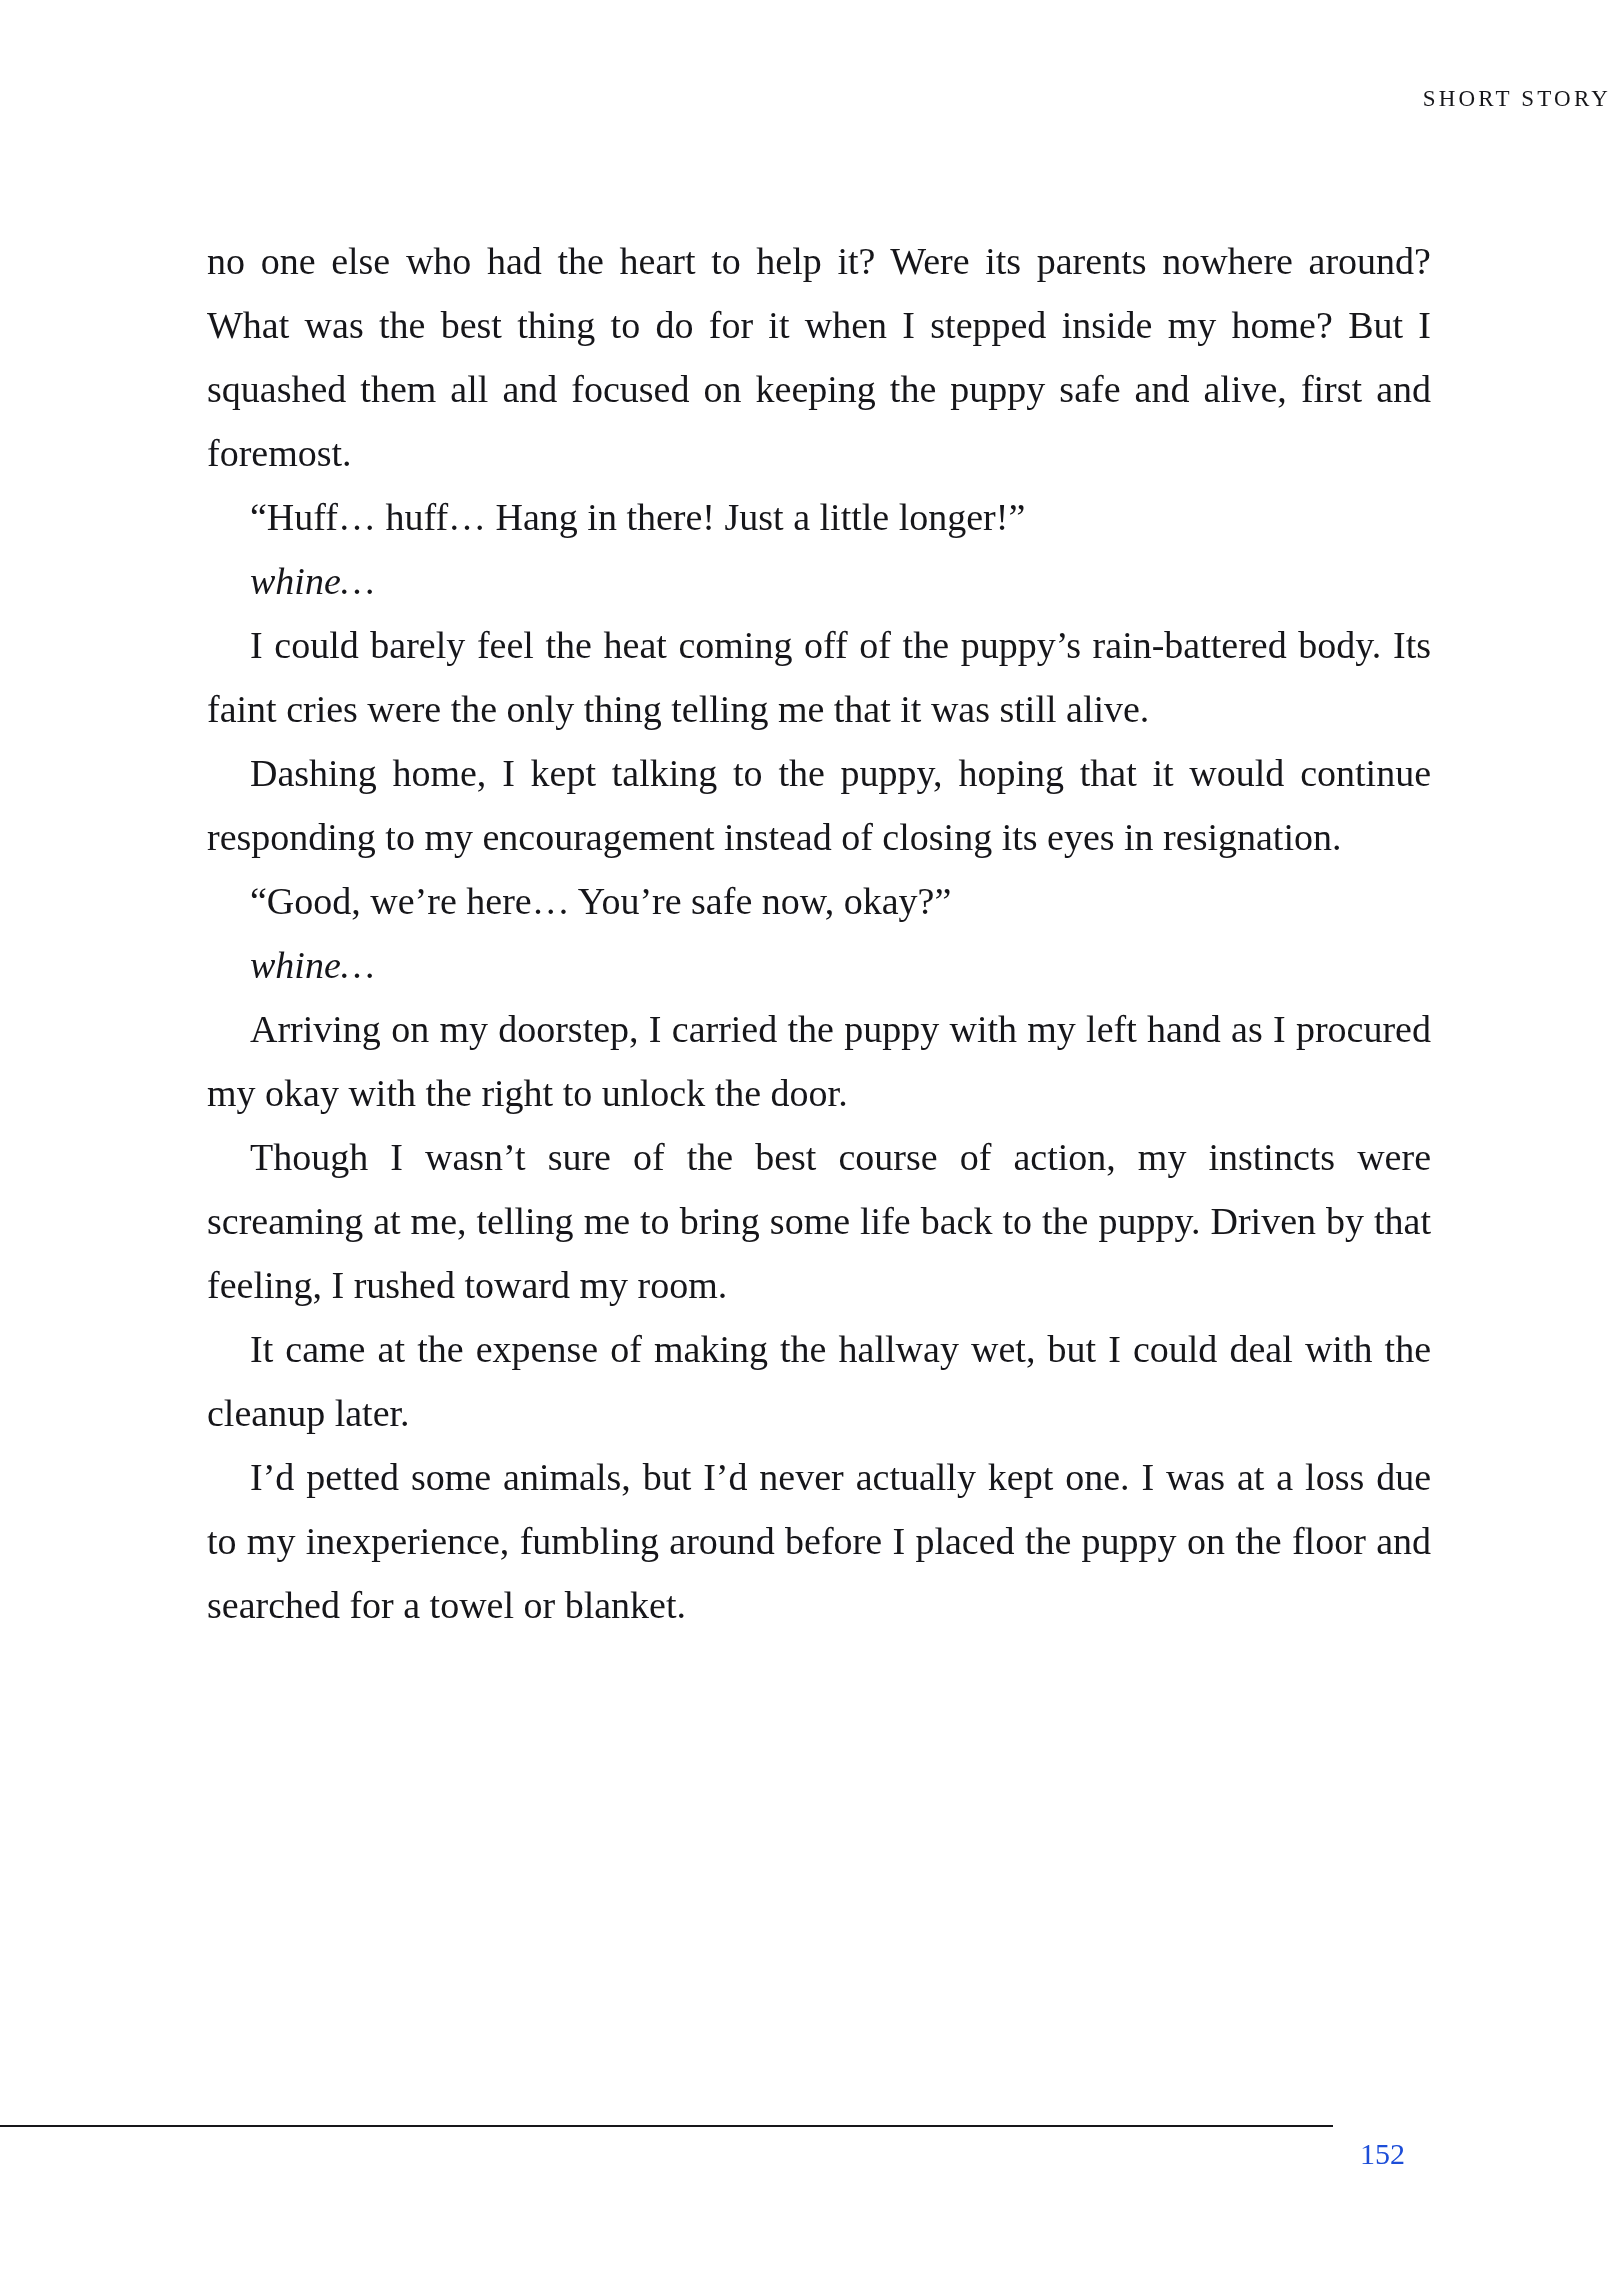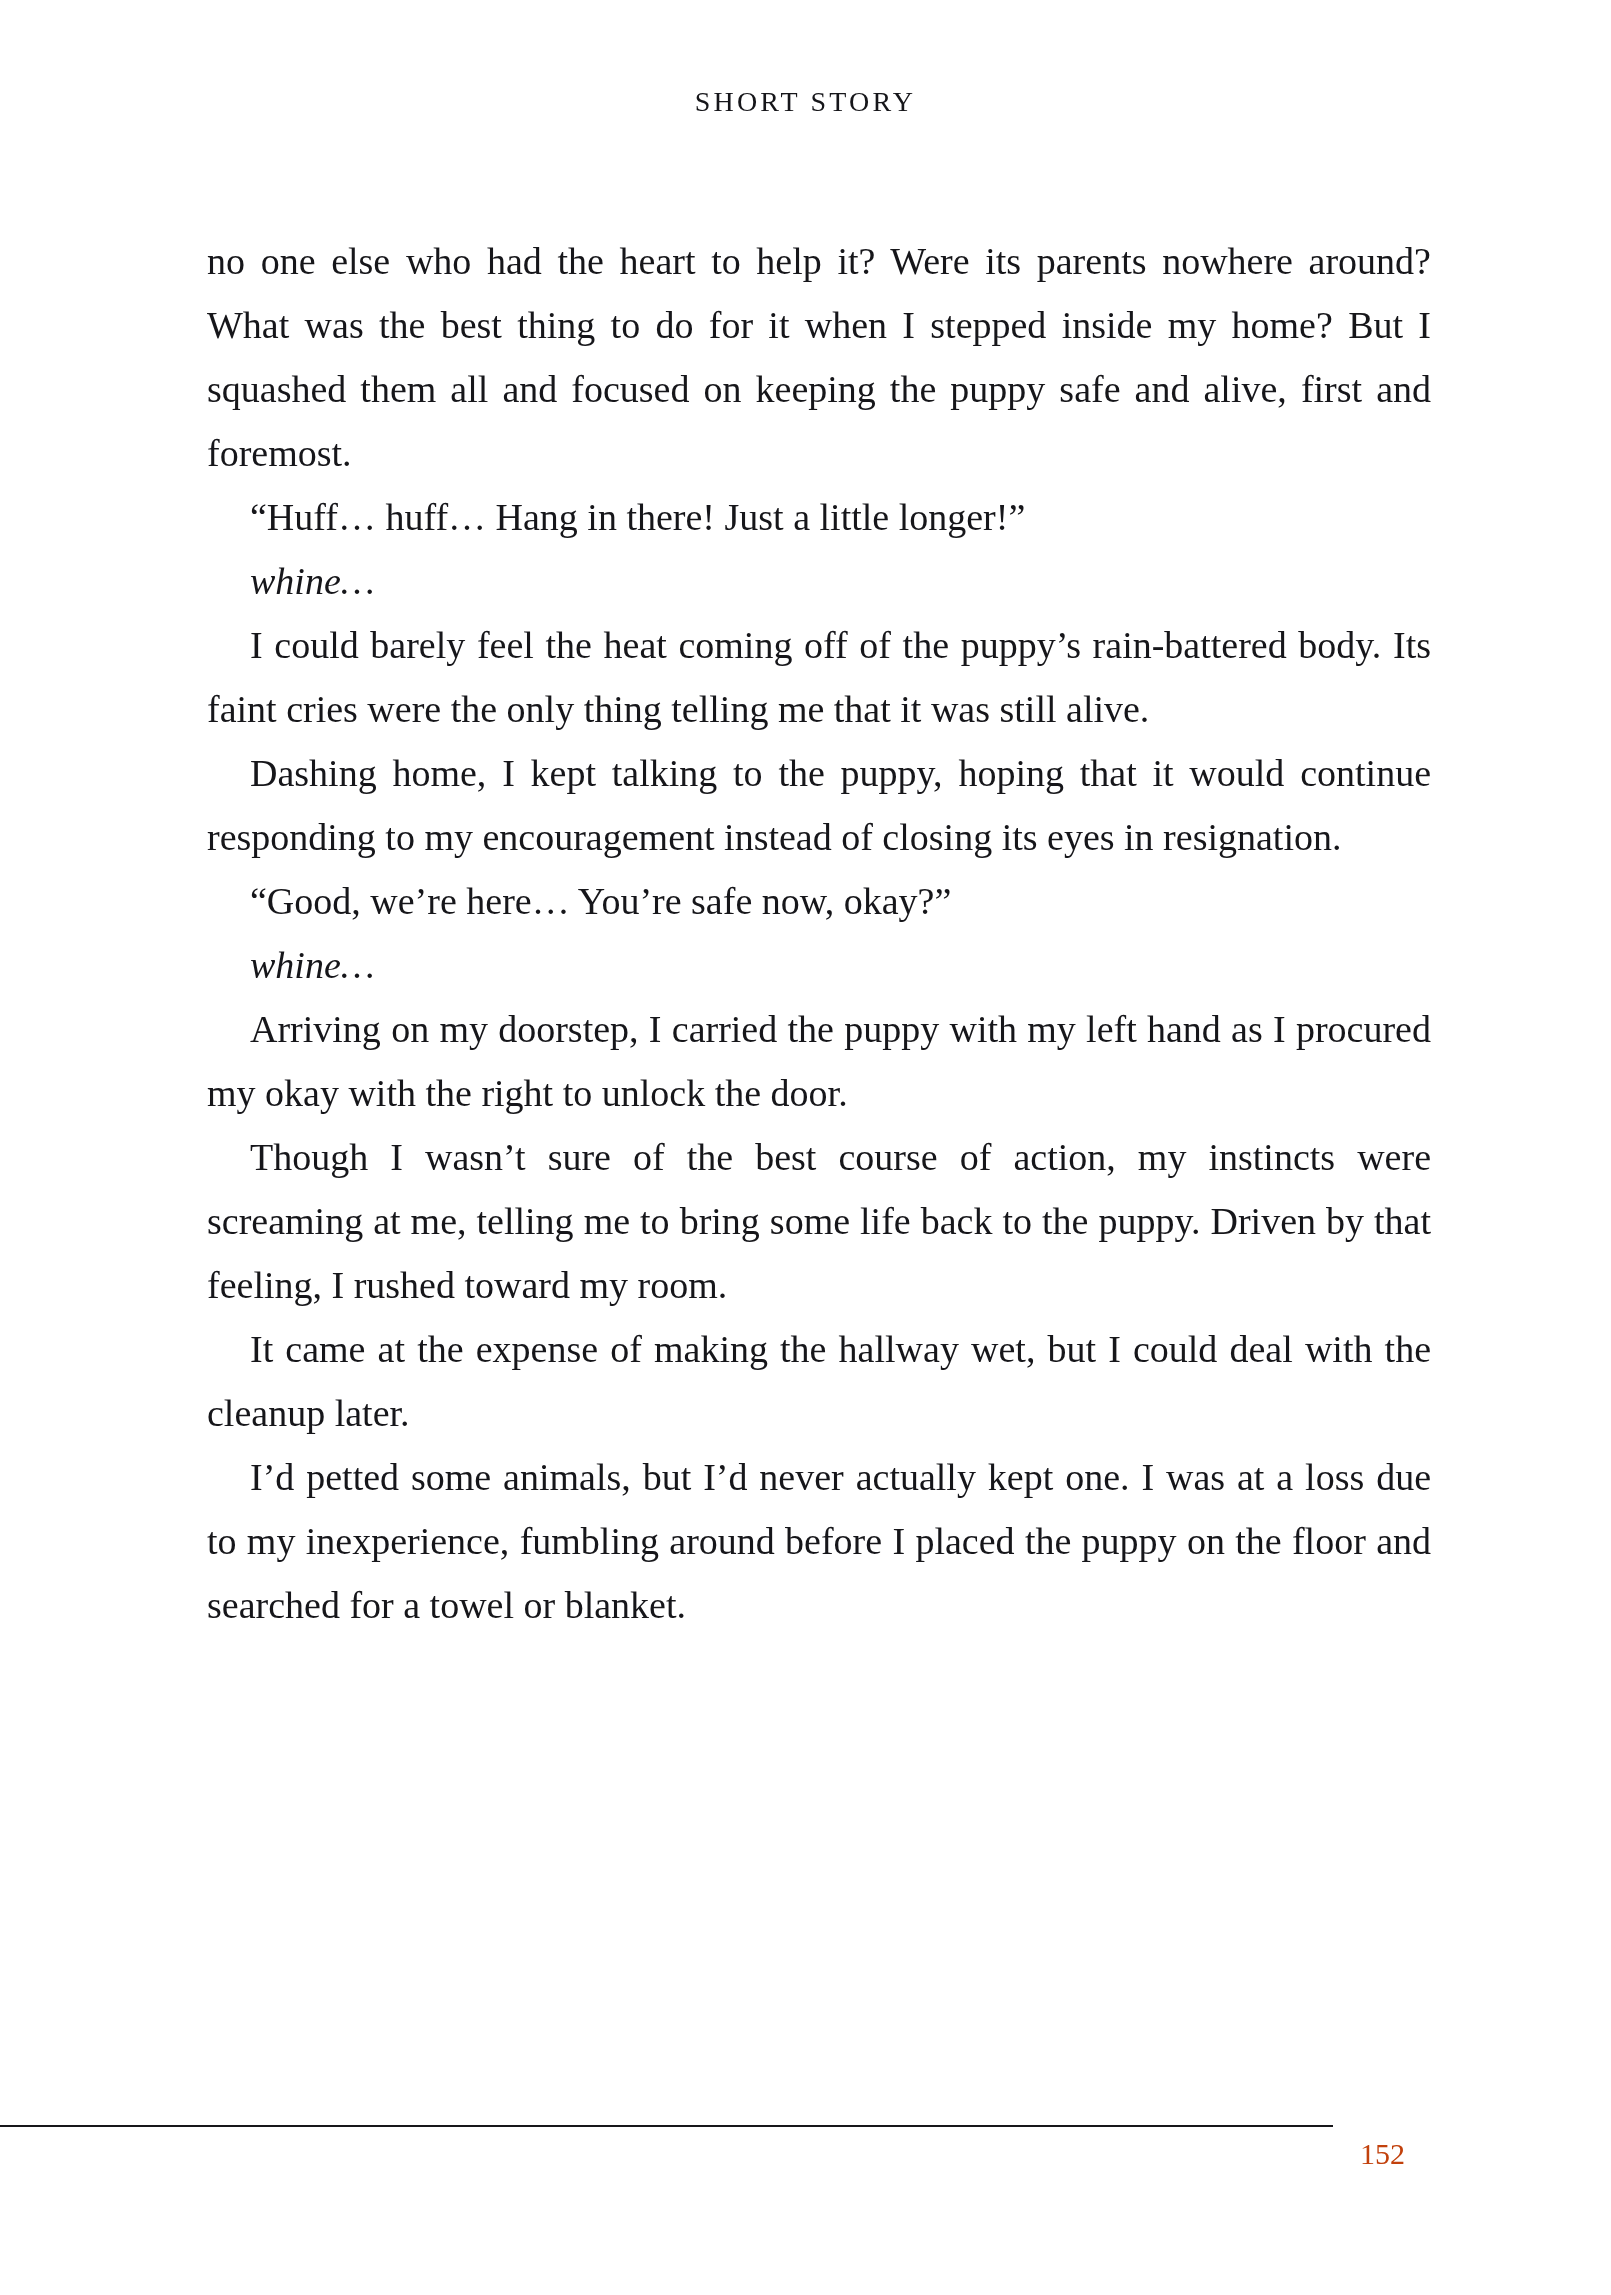--- a/index.html
+++ b/index.html
@@ -19,23 +19,23 @@
     width: 1611px;
     height: 2295px;
     background: #ffffff;
     box-sizing: border-box;
   }
   .running-head {
     position: absolute;
     top: 86px;
     left: 0;
     width: 1611px;
-    text-align: center;
+    text-align: right;
     font-family: "Liberation Serif", serif;
-    font-size: 28px;
+    font-size: 23px;
     letter-spacing: 3.2px;
     font-variant: small-caps;
     text-transform: uppercase;
     color: #16161a;
   }
   .text-block {
     position: absolute;
     top: 229px;
     left: 207px;
     width: 1224px;
@@ -63,21 +63,21 @@
     height: 2.1px;
     background: #16161a;
   }
   .folio {
     position: absolute;
     top: 2137px;
     left: 1360px;
     width: 129px;
     font-size: 30px;
     text-align: left;
-    color: #c2410c;
+    color: #1d4ed8;
   }
 </style>
 </head>
 <body>
 
 <div class="page">
 
   <div class="running-head">Short Story</div>
 
   <div class="text-block">

